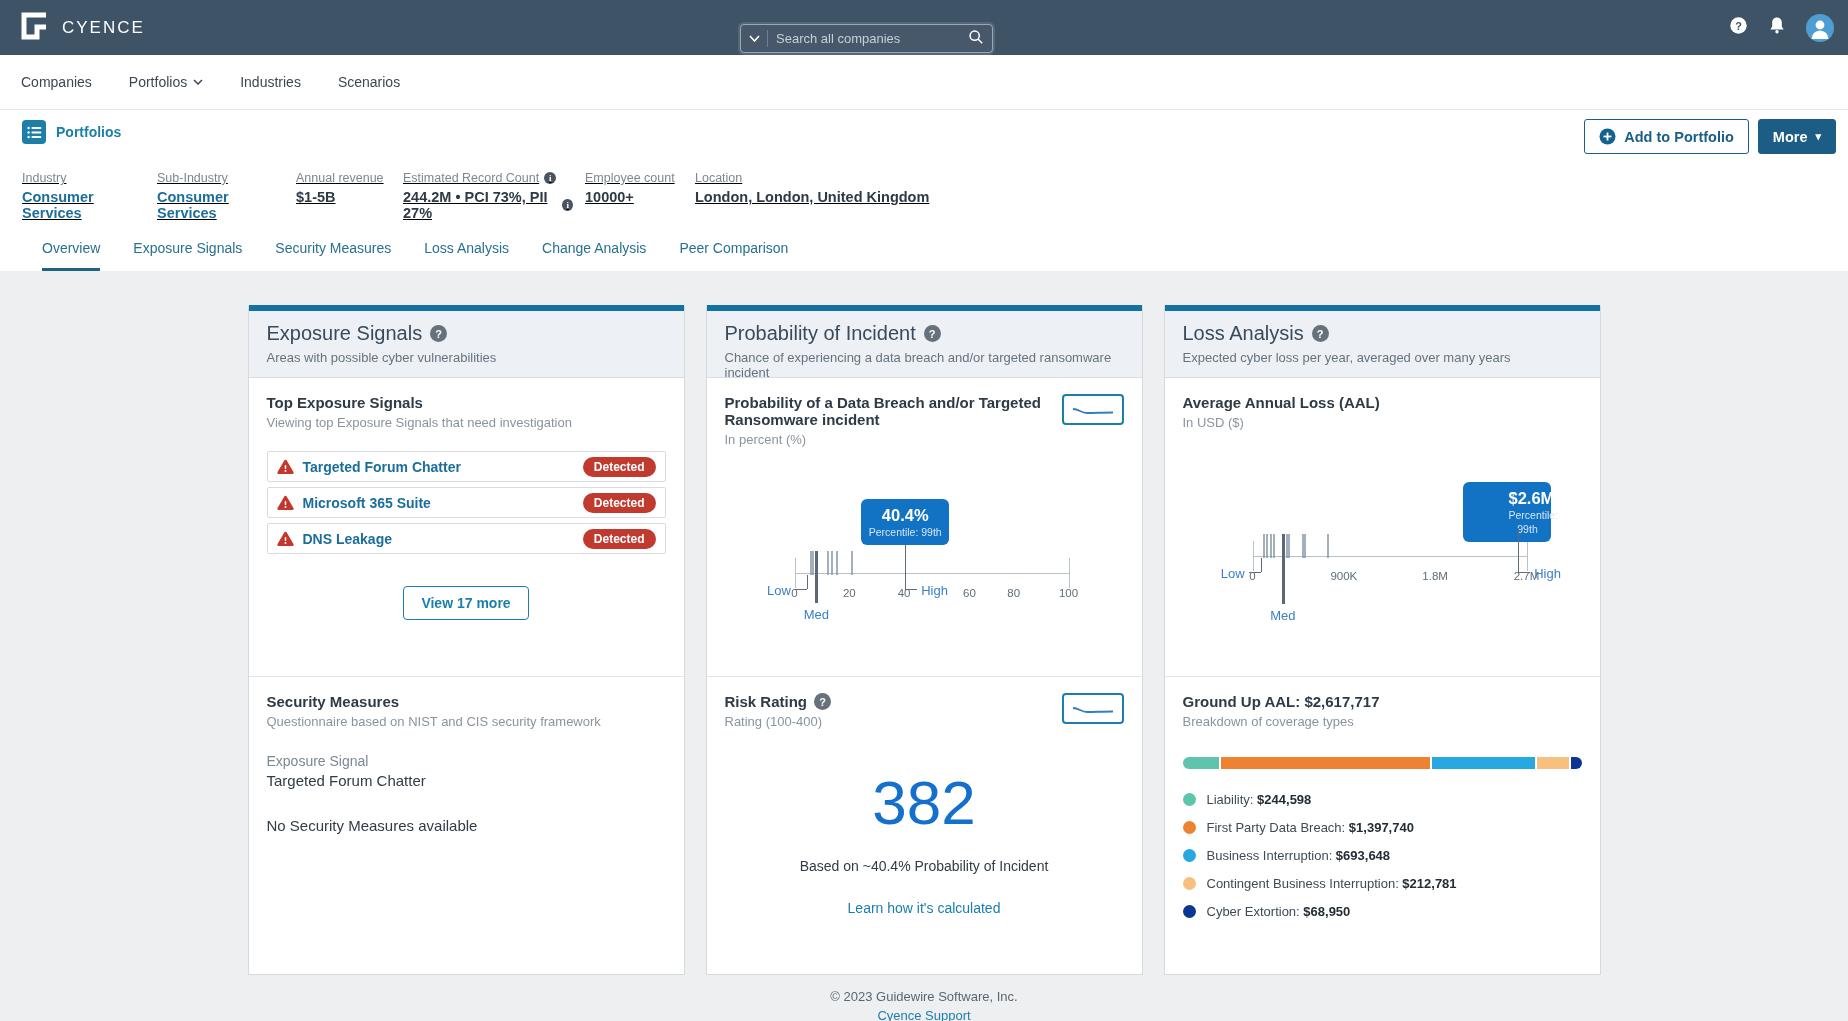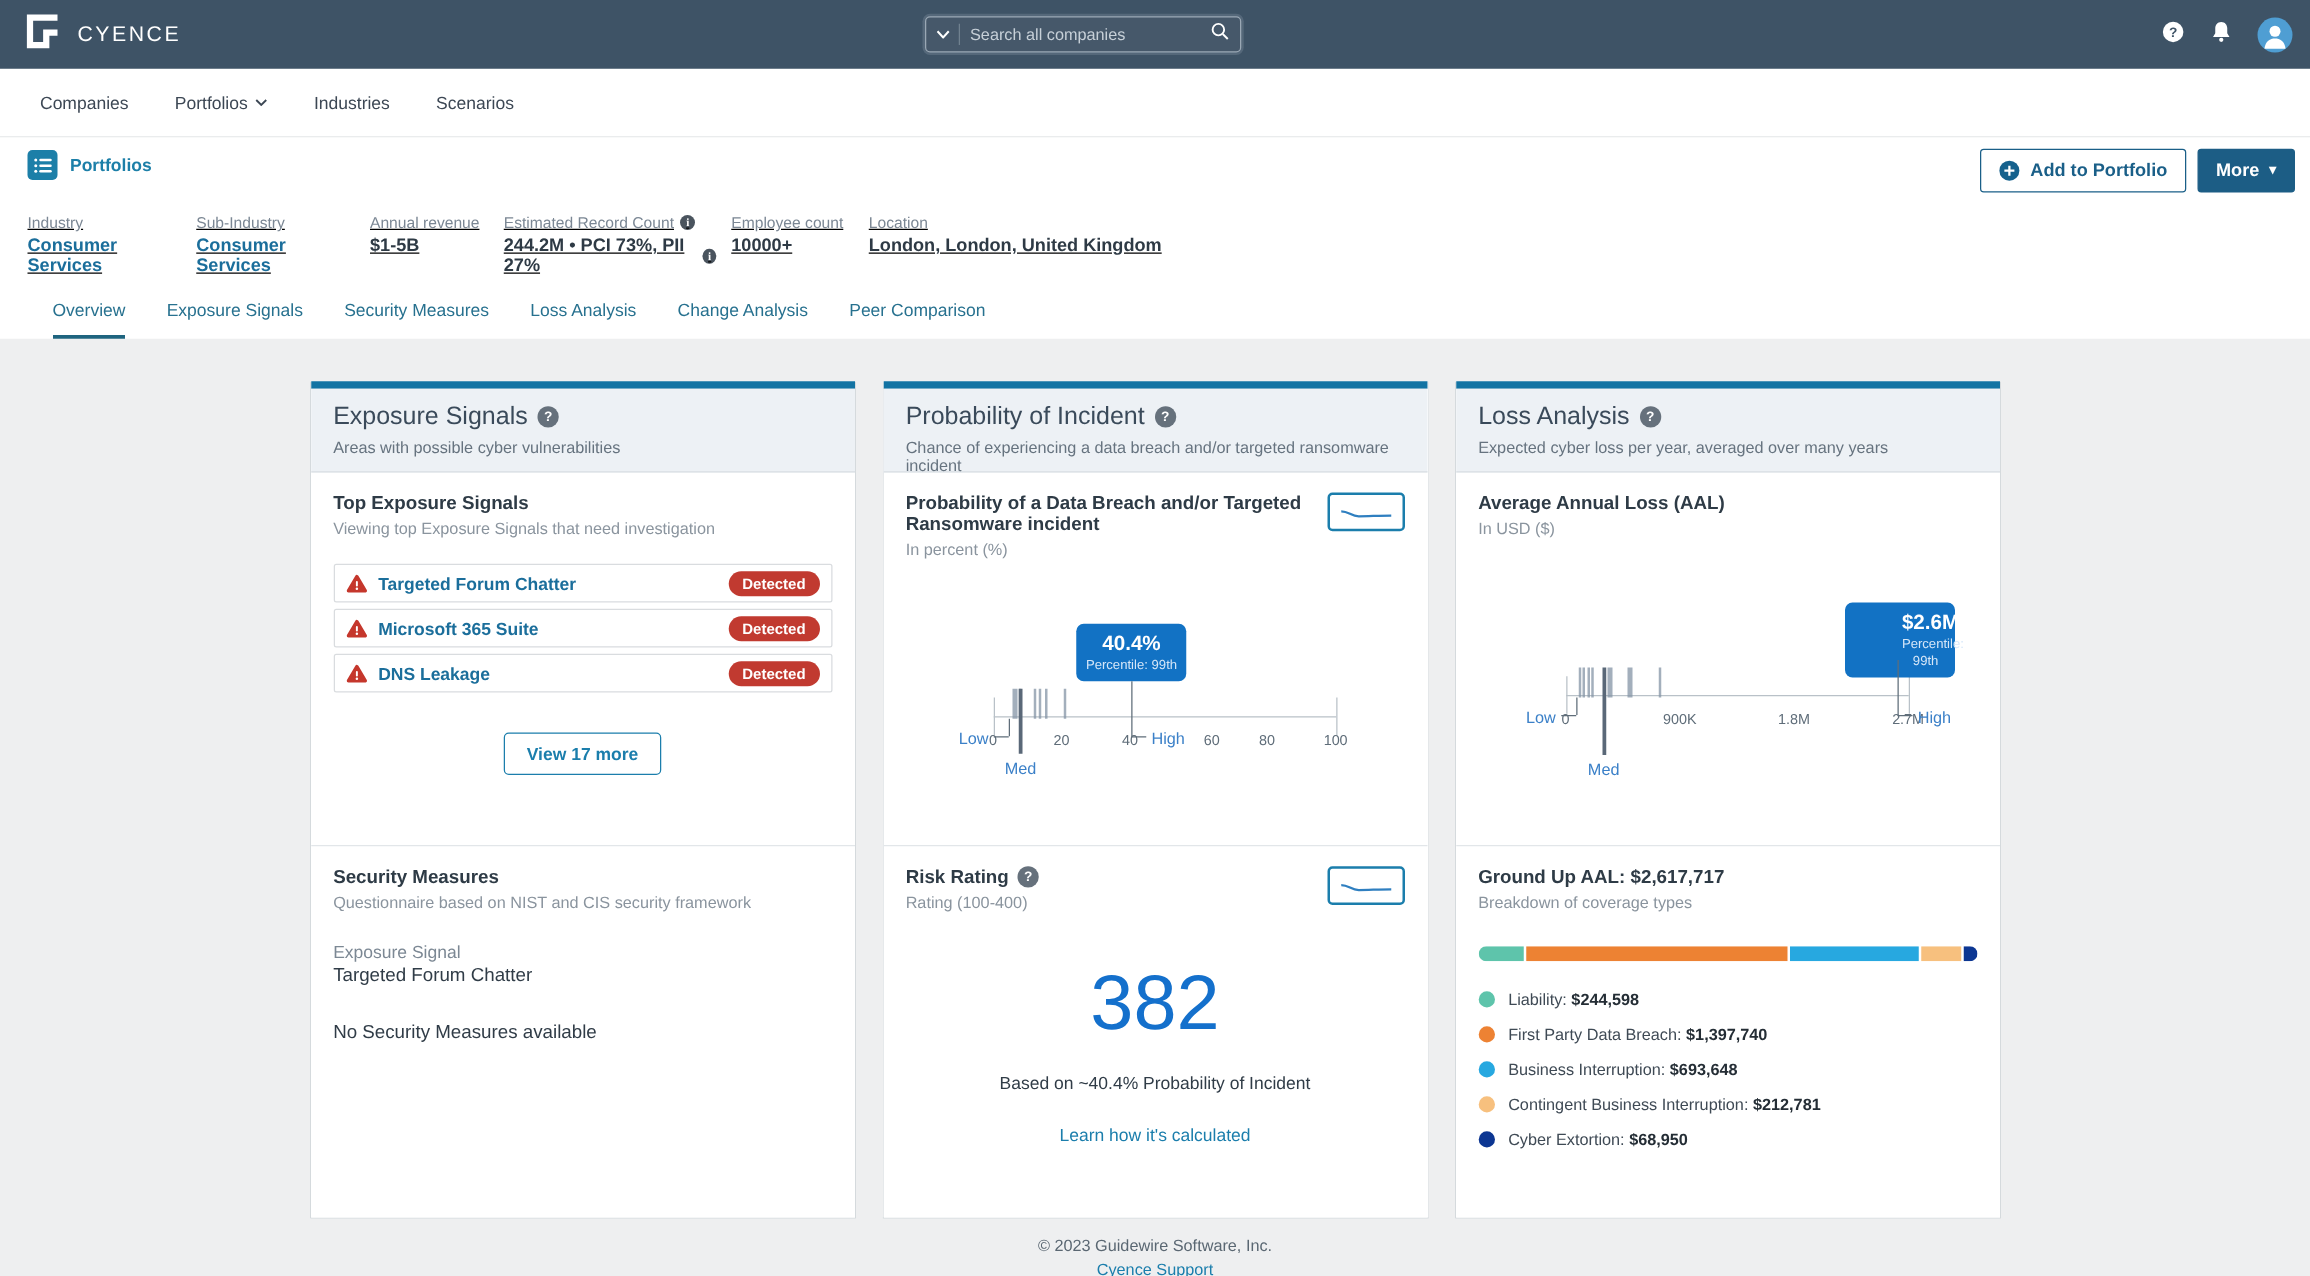--- a/index.html
+++ b/index.html
@@ -4,32 +4,32 @@
 <style>
   * { margin:0; padding:0; box-sizing:border-box; }
   html,body { background:#fff; }
   body { font-family:"Liberation Sans", sans-serif; }
   .page { position:relative; width:1848px; height:1021px; overflow:hidden; background:#fff; }
 
   
   .topbar { height:55px; background:#3e5366; display:flex; align-items:center; position:relative; }
   .brand { display:flex; align-items:center; gap:12px; margin-left:20px; }
   .brand-name { color:#fff; font-size:17px; letter-spacing:2px; font-weight:400; }
-  .search-wrap { position:absolute; left:740px; top:13px; width:253px; height:29px;
+  .search-wrap { position:absolute; left:740px; top:24px; width:253px; height:29px;
     background:#46586a; border:1px solid #9aa8b5; box-shadow:0 0 0 2px #55687a; border-radius:4px;
     display:flex; align-items:center; padding:0 8px; }
   .search-wrap .chev { display:flex; align-items:center; cursor:pointer; }
   .search-divider { width:1px; height:17px; background:#70818f; margin:0 8px 0 7px; }
   .search-input { flex:1; background:transparent; border:none; outline:none; color:#e8edf2; font-size:13px; font-family:"Liberation Sans",sans-serif; }
   .search-input::placeholder { color:#c7d0d8; opacity:1; }
   .topbar-icons { position:absolute; right:14px; top:0; height:55px; display:flex; align-items:center; gap:20px; }
   .avatar { width:28px; height:28px; border-radius:50%; background:#4f9ed3; display:flex; align-items:center; justify-content:center; overflow:hidden; }
 
   
-  .navbar { height:55px; display:flex; align-items:center; gap:37px; padding-left:32px; background:#fff; border-bottom:1px solid #e3e6e8; }
+  .navbar { height:55px; display:flex; align-items:center; gap:37px; padding-left:21px; background:#fff; border-bottom:1px solid #e3e6e8; }
   .nav-item { font-size:14px; color:#3c4754; cursor:pointer; display:flex; align-items:center; gap:6px; }
 
   
   .page-head { position:relative; height:114px; background:#fff; padding-left:22px; }
   .crumb-row { display:flex; align-items:center; gap:10px; padding-top:10px; }
   .crumb-icon { width:24px; height:24px; border-radius:4px; background:#1c7fa8; display:flex; align-items:center; justify-content:center; cursor:pointer; }
   .crumb-label { color:#1c7fa8; font-size:14px; font-weight:600; cursor:pointer; }
   .head-actions { position:absolute; right:12px; top:9px; display:flex; gap:9px; }
   .btn-outline-dark { display:flex; align-items:center; gap:8px; border:1px solid #1a5f88; color:#1a5f88; background:#fff;
     border-radius:3px; padding:8px 14px; font-size:14.5px; font-weight:600; cursor:pointer; }
@@ -417,21 +417,21 @@
               <div class="sc-peer" style="left: 103.489px; top: 98px;"></div>
               <div class="sc-peer" style="left: 105.519px; top: 98px;"></div>
               <div class="sc-peer" style="left: 119.726px; top: 98px;"></div>
               <div class="sc-peer" style="left: 121.756px; top: 98px;"></div>
               <div class="sc-peer" style="left: 144.081px; top: 98px;"></div>
               <div class="sc-med-line" style="left: 99.4444px; top: 98px; height: 70px;"></div>
               <div class="sc-marklabel" style="left: 80.4444px; top: 172px; width: 40px; text-align: center;">Med</div>
               <div class="sc-line" style="left: 78.1185px; top: 122px; width: 1px; height: 14px;"></div>
               <div class="sc-line" style="left: 66.1185px; top: 136px; width: 12px; height: 1px;"></div>
               <div class="sc-marklabel" style="left: 22.1185px; top: 130px; width: 40px; text-align: right;">Low</div>
-              <div class="sc-tooltip" style="left: 293px; top: 46px; padding-left: 46px;">
+              <div class="sc-tooltip" style="left: 280px; top: 46px; padding-left: 46px;">
                 <div class="t-val">$2.6M</div>
                 <div class="t-note">Percentile: 99th</div>
               </div>
               <div class="sc-line" style="left: 335.65px; top: 92px; width: 1px; height: 44px;"></div>
               <div class="sc-line" style="left: 335.65px; top: 136px; width: 12px; height: 1px;"></div>
               <div class="sc-marklabel" style="left: 351.65px; top: 130px;">High</div>
             </div>
         </div>
         <div class="sec-bottom">
           <div class="sec-title">Ground Up AAL: $2,617,717</div>

